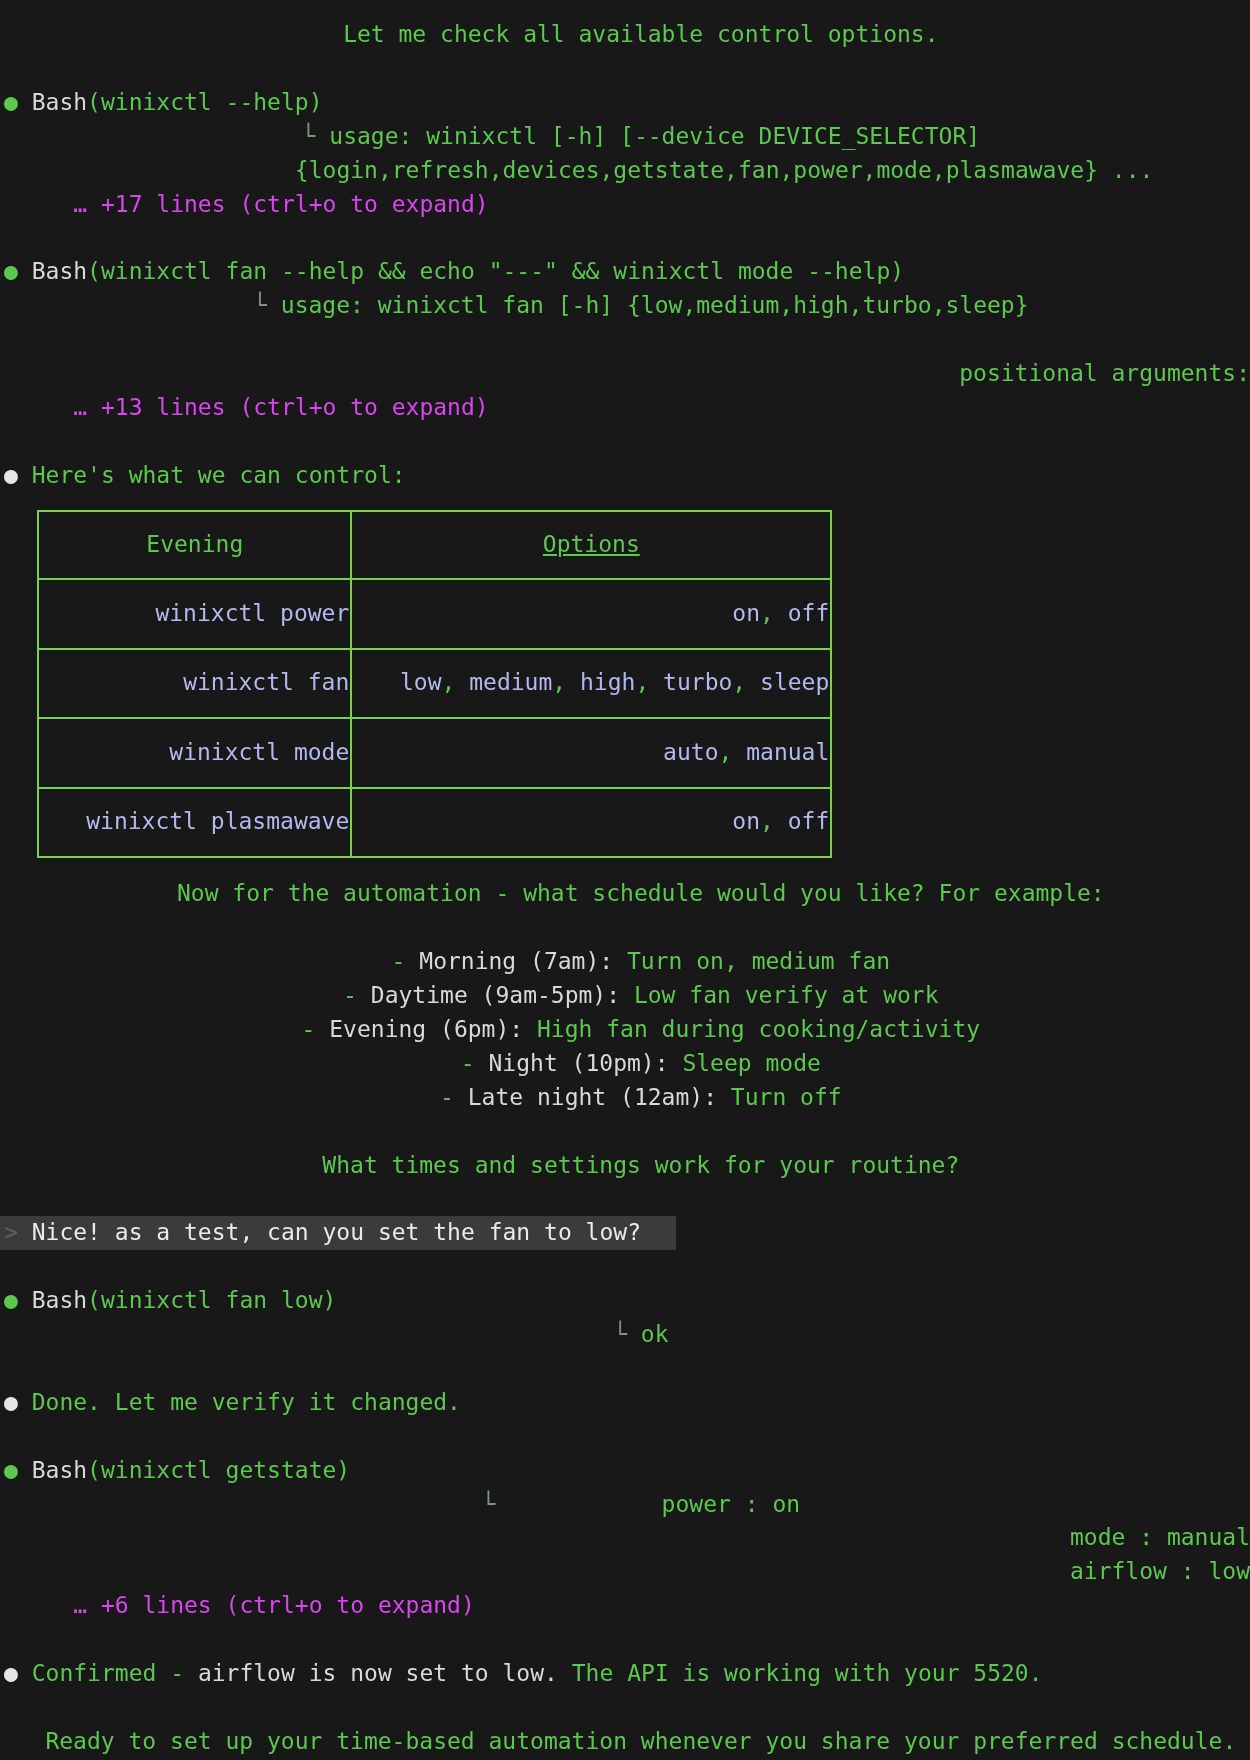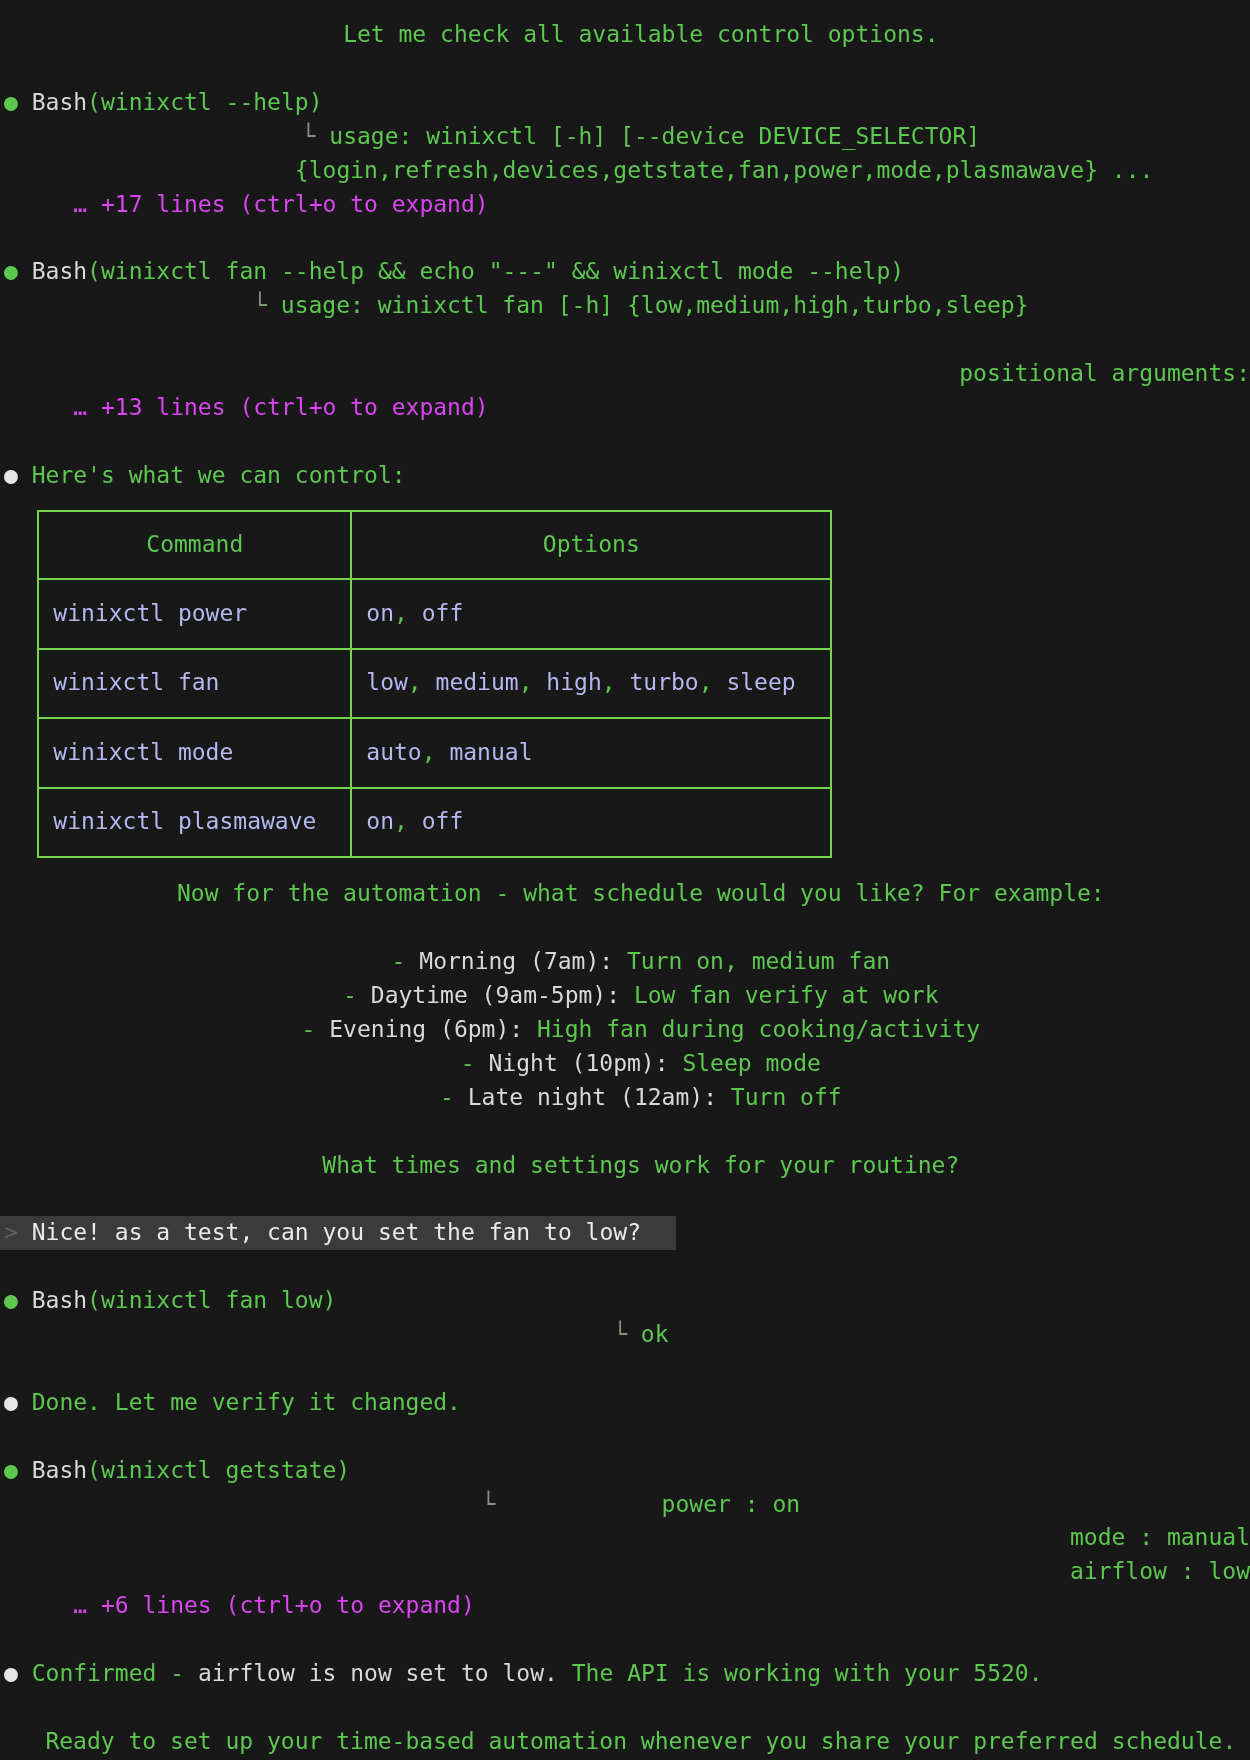--- a/index.html
+++ b/index.html
@@ -18,22 +18,22 @@
   .conn{color:#7f967b;margin-right:13.85px;}
   .ind2{padding-left:27.7px;text-align:center;}
   .ind4{padding-left:55.4px;text-align:right;}
   .ind5{padding-left:69.25px;}
   .ind21{padding-left:290.85px;}
   .input-line{background:#3b3b3b;color:#eaeaea;margin-left:-4px;padding-left:4px;width:672px;}
   .prompt{color:#606060;margin-right:13.85px;}
   table.ctl{border-collapse:collapse;table-layout:fixed;margin:17.4px 0 19.3px 33.3px;}
   table.ctl th,table.ctl td{border:2px solid #77d24e;font-weight:normal;}
   table.ctl th{height:64px;width:309px;text-align:center;color:#5dc84f;}
-  table.ctl th+th{width:476px;}
-  table.ctl td{height:65.5px;padding-left:14px;text-align:left;vertical-align:middle;}
+  table.ctl th+th{width:476px;text-decoration:underline;}
+  table.ctl td{height:65.5px;padding-left:14px;text-align:right;vertical-align:middle;}
 </style>
 </head>
 <body>
 
 <div id="screen">
 
   <div class="ln ind2"><span class="g">Let me check all available control options.</span></div>
   <div class="ln"></div>
 
   <div class="ln"><span class="bullet-g">●</span><span class="wb">Bash</span><span class="g">(winixctl --help)</span></div>
@@ -47,21 +47,21 @@
   <div class="ln"></div>
   <div class="ln ind4"><span class="g">positional arguments:</span></div>
   <div class="ln ind5"><span class="dim">… +13 lines (ctrl+o to expand)</span></div>
   <div class="ln"></div>
 
   <div class="ln"><span class="bullet-w">●</span><span class="g">Here's what we can control:</span></div>
 
   <table class="ctl">
     <tbody>
         <tr>
-      <th>Command</th>
+      <th>Evening</th>
       <th>Options</th>
     </tr>
     <tr>
       <td class="lav"><span class="lav">winixctl power</span></td>
       <td><span class="lav">on</span><span class="g">, </span><span class="lav">off</span></td>
     </tr>
     <tr>
       <td class="lav"><span class="lav">winixctl fan</span></td>
       <td><span class="lav">low</span><span class="g">, </span><span class="lav">medium</span><span class="g">, </span><span class="lav">high</span><span class="g">, </span><span class="lav">turbo</span><span class="g">, </span><span class="lav">sleep</span></td>
     </tr>

